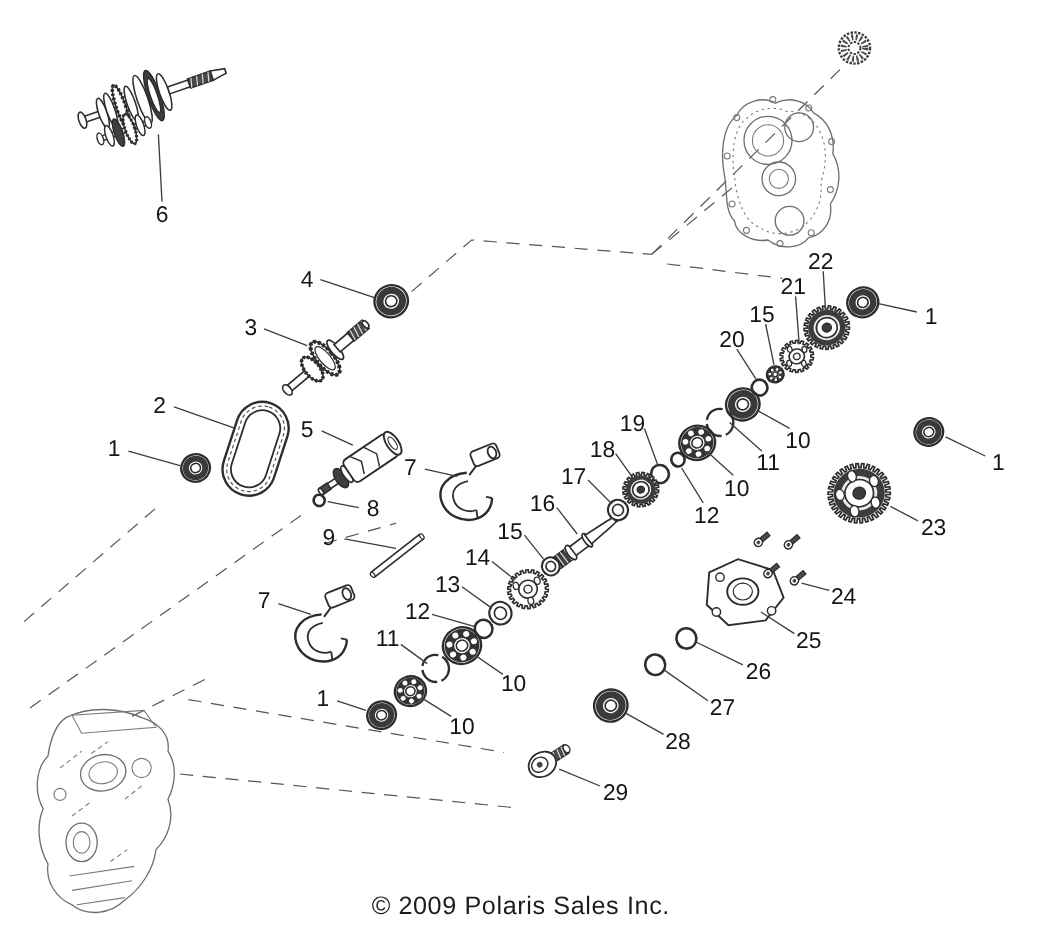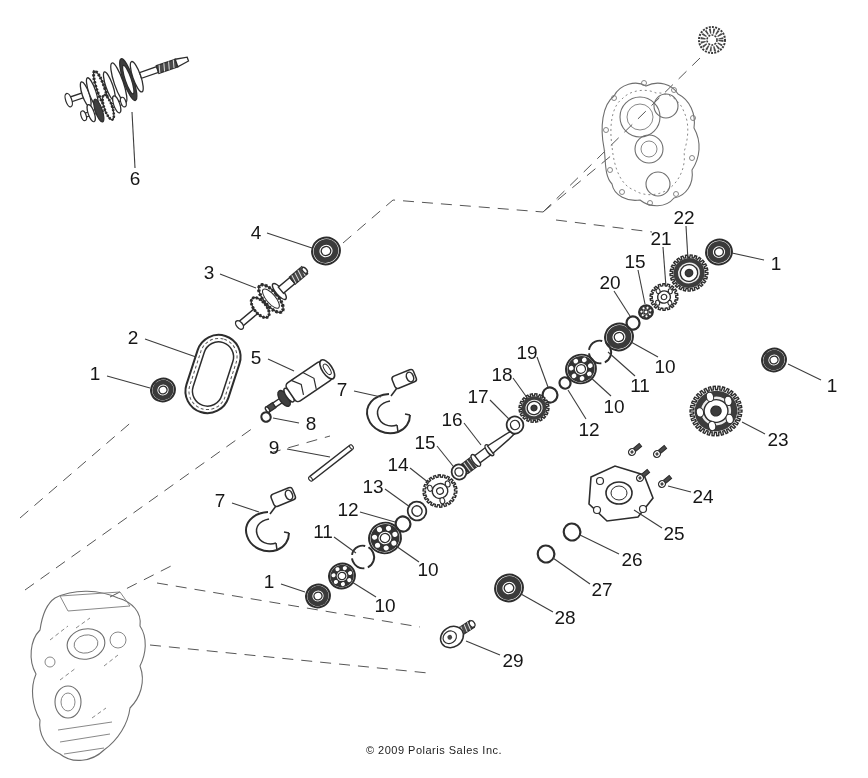--- a/index.html
+++ b/index.html
@@ -1,20 +1,20 @@
 <!DOCTYPE html>
 <html><head>
 <meta charset="utf-8">
 <style>
   html,body{margin:0;padding:0;background:#fff;}
   body{width:868px;height:778px;position:relative;overflow:hidden;
        font-family:"Liberation Sans", sans-serif;}
   #stage{position:absolute;left:0;top:0;}
   .copyright{position:absolute;left:0;right:0;top:744px;text-align:center;
-             font-size:11px;color:#1c1c1c;letter-spacing:.5px;}
+             font-size:21px;color:#1c1c1c;letter-spacing:.5px;}
   svg text{font-family:"Liberation Sans",sans-serif;font-size:19px;fill:#161616;}
   .sketch{stroke:#6e6e6e;fill:none;stroke-width:1.1;}
   .sketch2{stroke:#7a7a7a;fill:none;stroke-width:.9;}
   .part{stroke:#2d2d2d;fill:#fff;stroke-width:1.5;}
 </style>
 </head>
 <body>
 
 <svg id="stage" width="868" height="778" viewBox="0 0 868 778">
   <defs>

